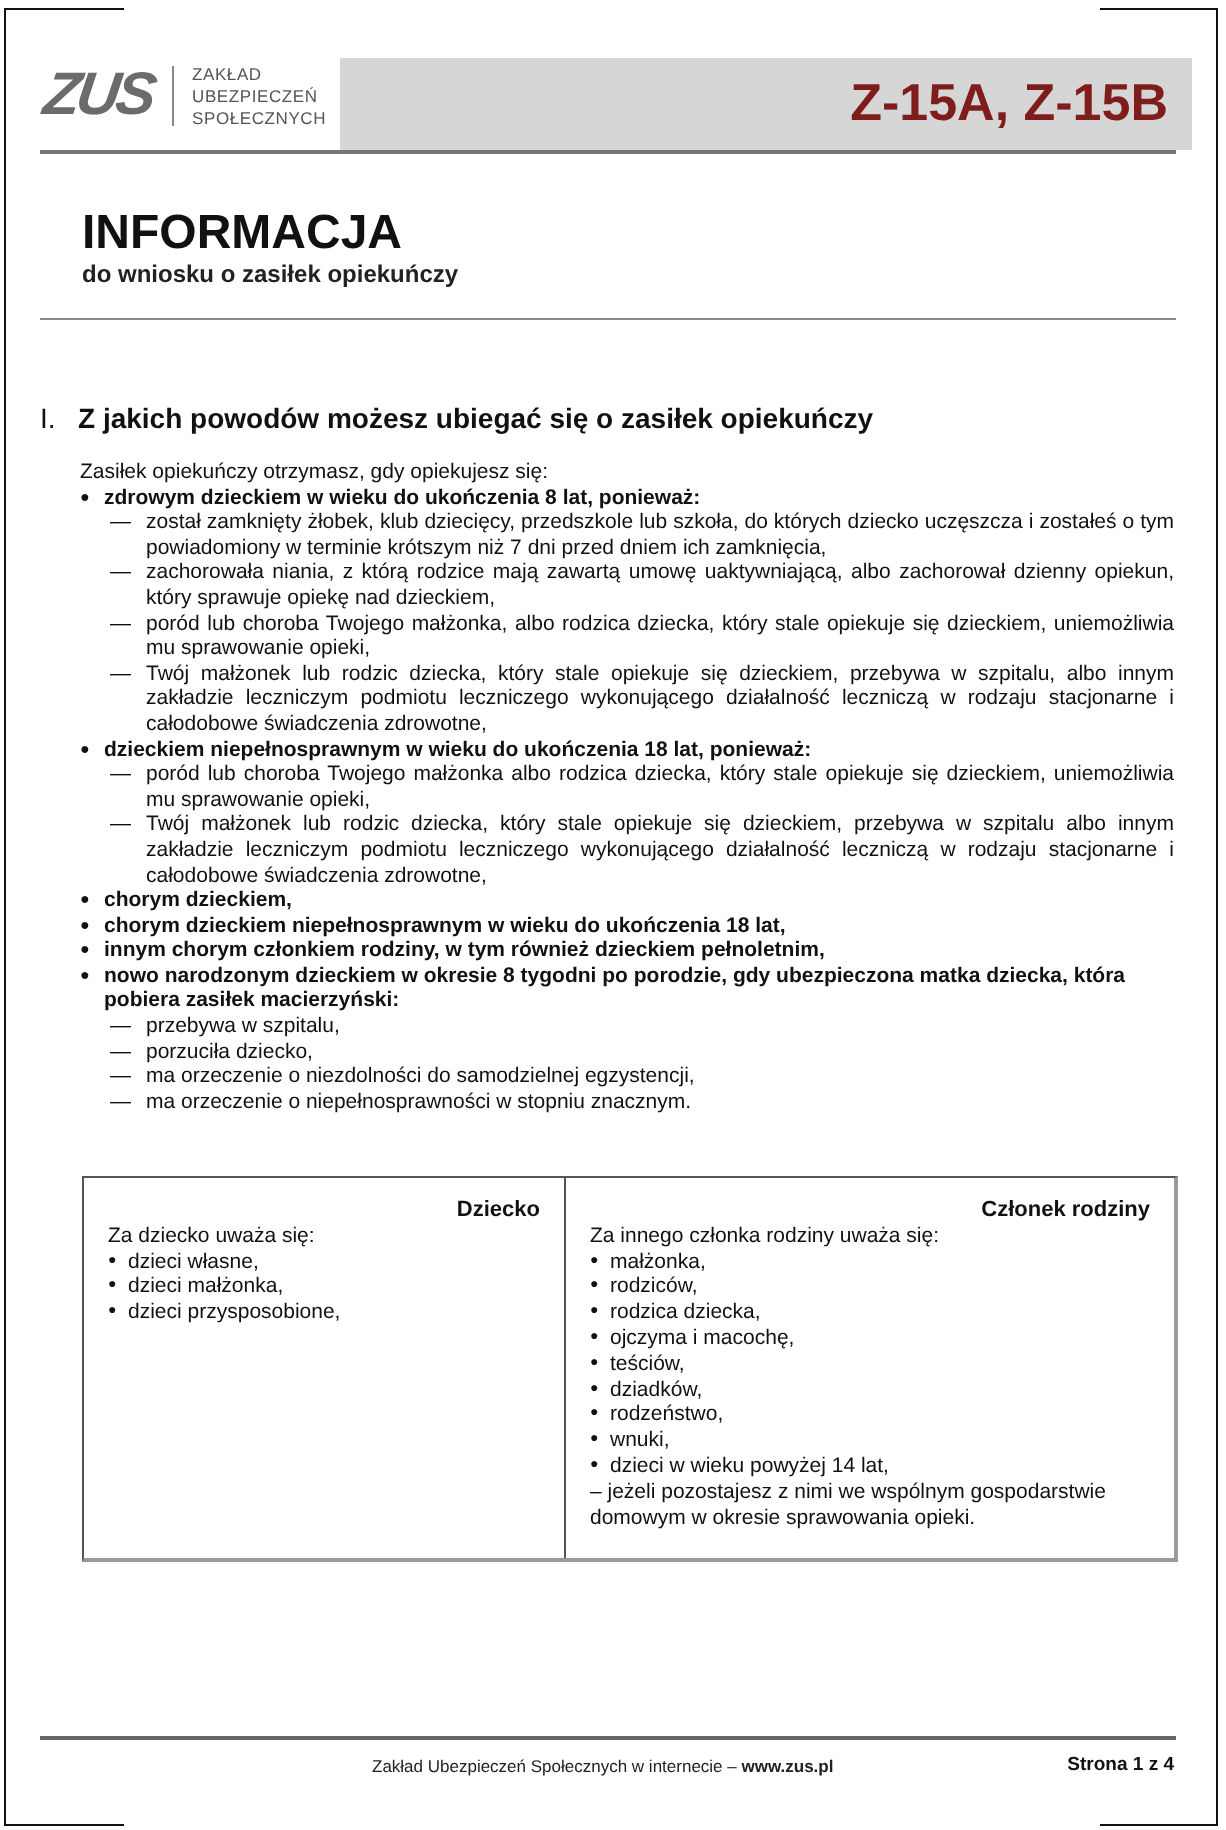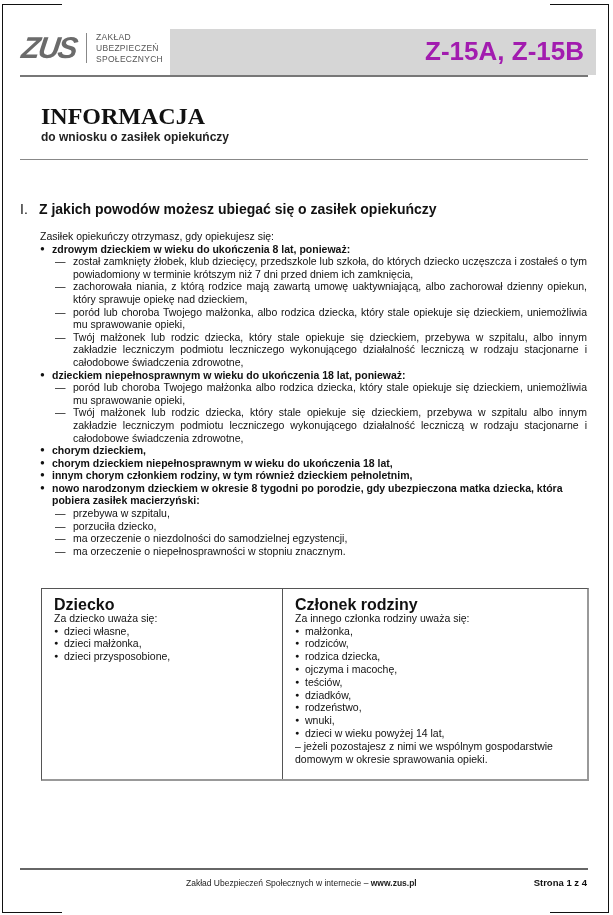--- a/index.html
+++ b/index.html
@@ -10,42 +10,42 @@
   .frame-tr { position:absolute; left:550px; top:4px; width:59px; height:1px; background:#111; }
   .frame-bl { position:absolute; left:2px; top:912px; width:60px; height:1px; background:#111; }
   .frame-br { position:absolute; left:550px; top:912px; width:59px; height:1px; background:#111; }
 
   .header { position:absolute; left:20px; top:27px; width:568px; height:50px; }
   .logo { position:absolute; left:2px; top:0; height:42px; display:flex; align-items:center; }
   .logo-mark { font-family:"Liberation Sans", sans-serif; font-weight:bold; font-style:italic; font-size:30px; color:#6b6b6b; letter-spacing:-2px; transform:skewX(-8deg); }
   .logo-sep { width:1px; height:30px; background:#888; margin:0 9px 0 10px; }
   .logo-text { font-size:8.5px; line-height:11px; color:#555; letter-spacing:0.3px; }
   .form-code-box { position:absolute; left:150px; top:2px; width:426px; height:46px; background:#d6d6d6; }
-  .form-code { position:absolute; right:12px; top:7px; font-size:26px; font-weight:bold; color:#a21caf; }
+  .form-code { position:absolute; right:12px; top:7px; font-size:26px; font-weight:bold; color:#7f1d1d; }
   .header-rule { position:absolute; left:20px; top:75px; width:568px; height:2px; background:#777; }
 
-  .title { position:absolute; left:41px; top:103px; font-size:24px; font-weight:bold;font-family:Liberation Serif, serif; }
+  .title { position:absolute; left:41px; top:103px; font-size:24px; font-weight:bold; }
   .subtitle { position:absolute; left:41px; top:130px; font-size:12px; font-weight:bold; color:#222; }
   .title-rule { position:absolute; left:20px; top:159px; width:568px; height:1px; background:#888; }
 
   .section-heading { position:absolute; left:20px; top:201px; font-size:14px; font-weight:bold; }
   .section-heading .num { display:inline-block; width:19px; font-weight:normal; }
 
   .content { position:absolute; left:40px; top:230px; width:547px; font-size:10.5px; line-height:12.6px; }
   .intro { margin:0; }
   .bullet { position:relative; padding-left:12px; font-weight:bold; }
   .bullet::before { content:"●"; position:absolute; left:0; top:0; font-size:8px; }
   .dash { position:relative; padding-left:33px; text-align:justify; }
   .dash::before { content:"—"; position:absolute; left:15px; top:0; }
 
   .defs { position:absolute; left:41px; top:588px; width:545px; height:190px; border:1px solid #555; border-right:2px solid #999; border-bottom:2px solid #999; display:flex; }
   .def-col { padding:10px 12px 0 12px; font-size:10.5px; line-height:12.8px; }
   .def-col.left { width:216px; border-right:1px solid #555; }
   .def-col.right { flex:1; }
-  .def-title { font-weight:bold; font-size:16px; }
+  .def-title { font-weight:bold; font-size:11px;text-align:right; }
   .def-item { position:relative; padding-left:10px; }
   .def-item::before { content:"●"; position:absolute; left:0; top:0; font-size:7px; }
 
   .footer-rule { position:absolute; left:20px; top:868px; width:568px; height:2px; background:#666; }
   .footer-text { position:absolute; left:186px; top:878px; font-size:8.5px; color:#222; }
   .footer-text b { font-weight:bold; }
   .page-num { position:absolute; right:26px; top:877px; font-size:9.5px; font-weight:bold; }
 </style>
 </head>
 <body>

